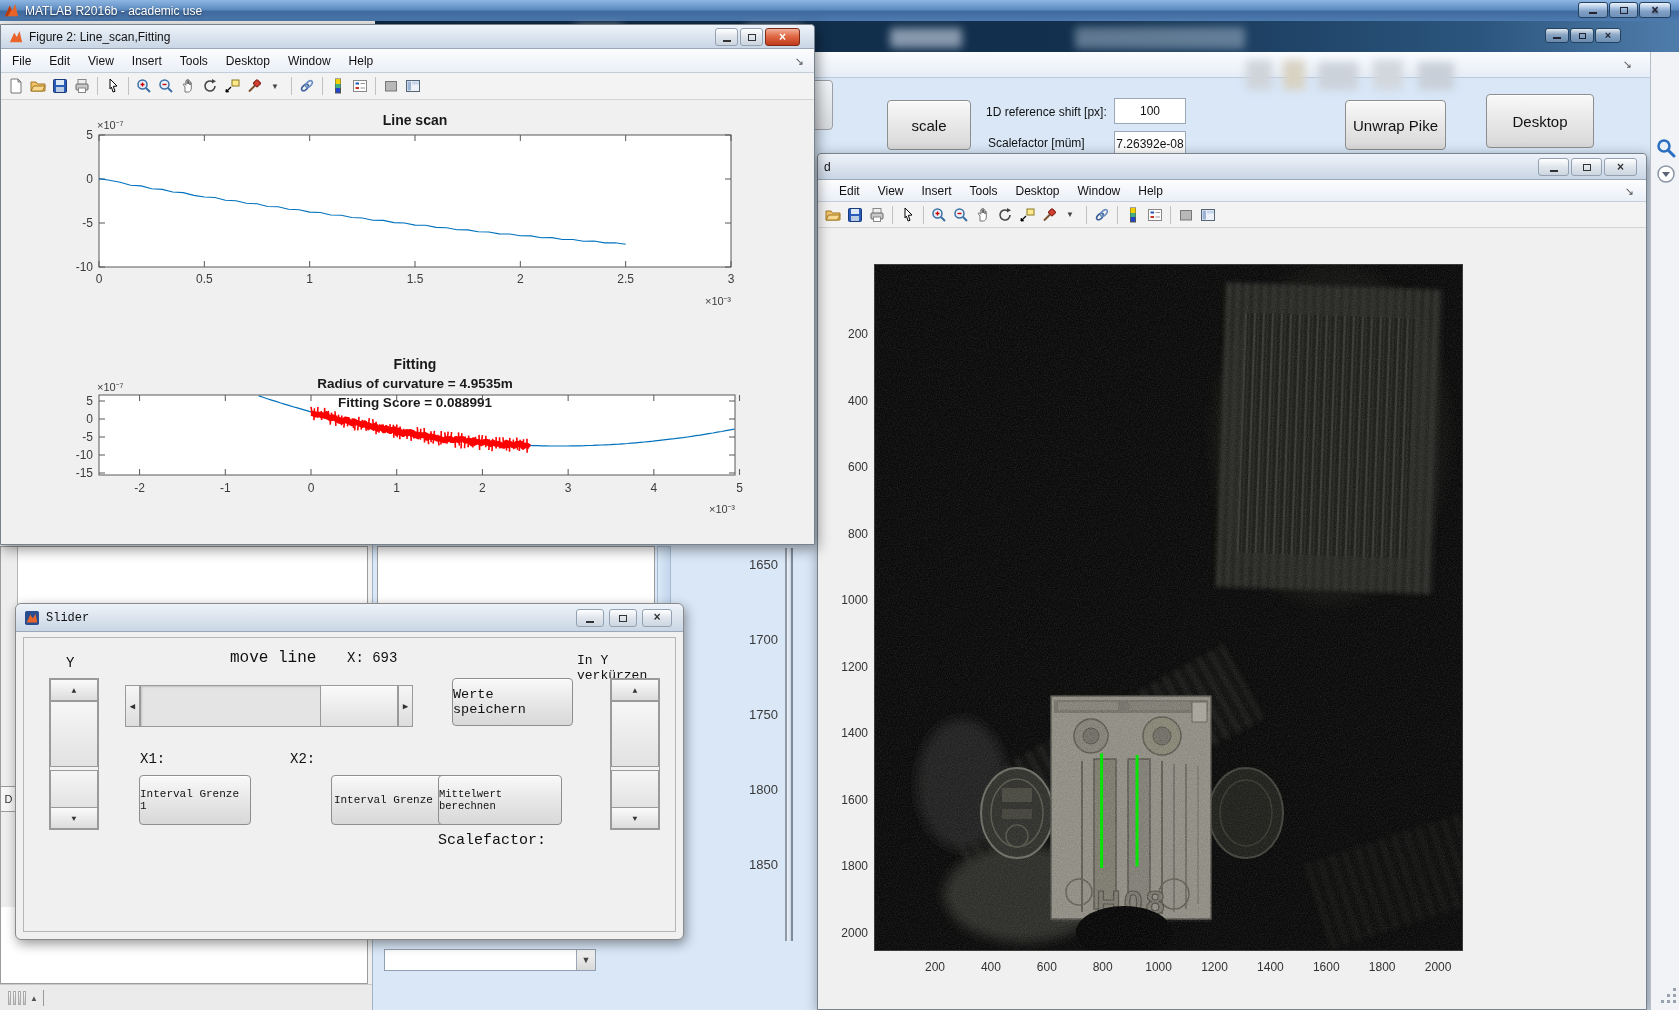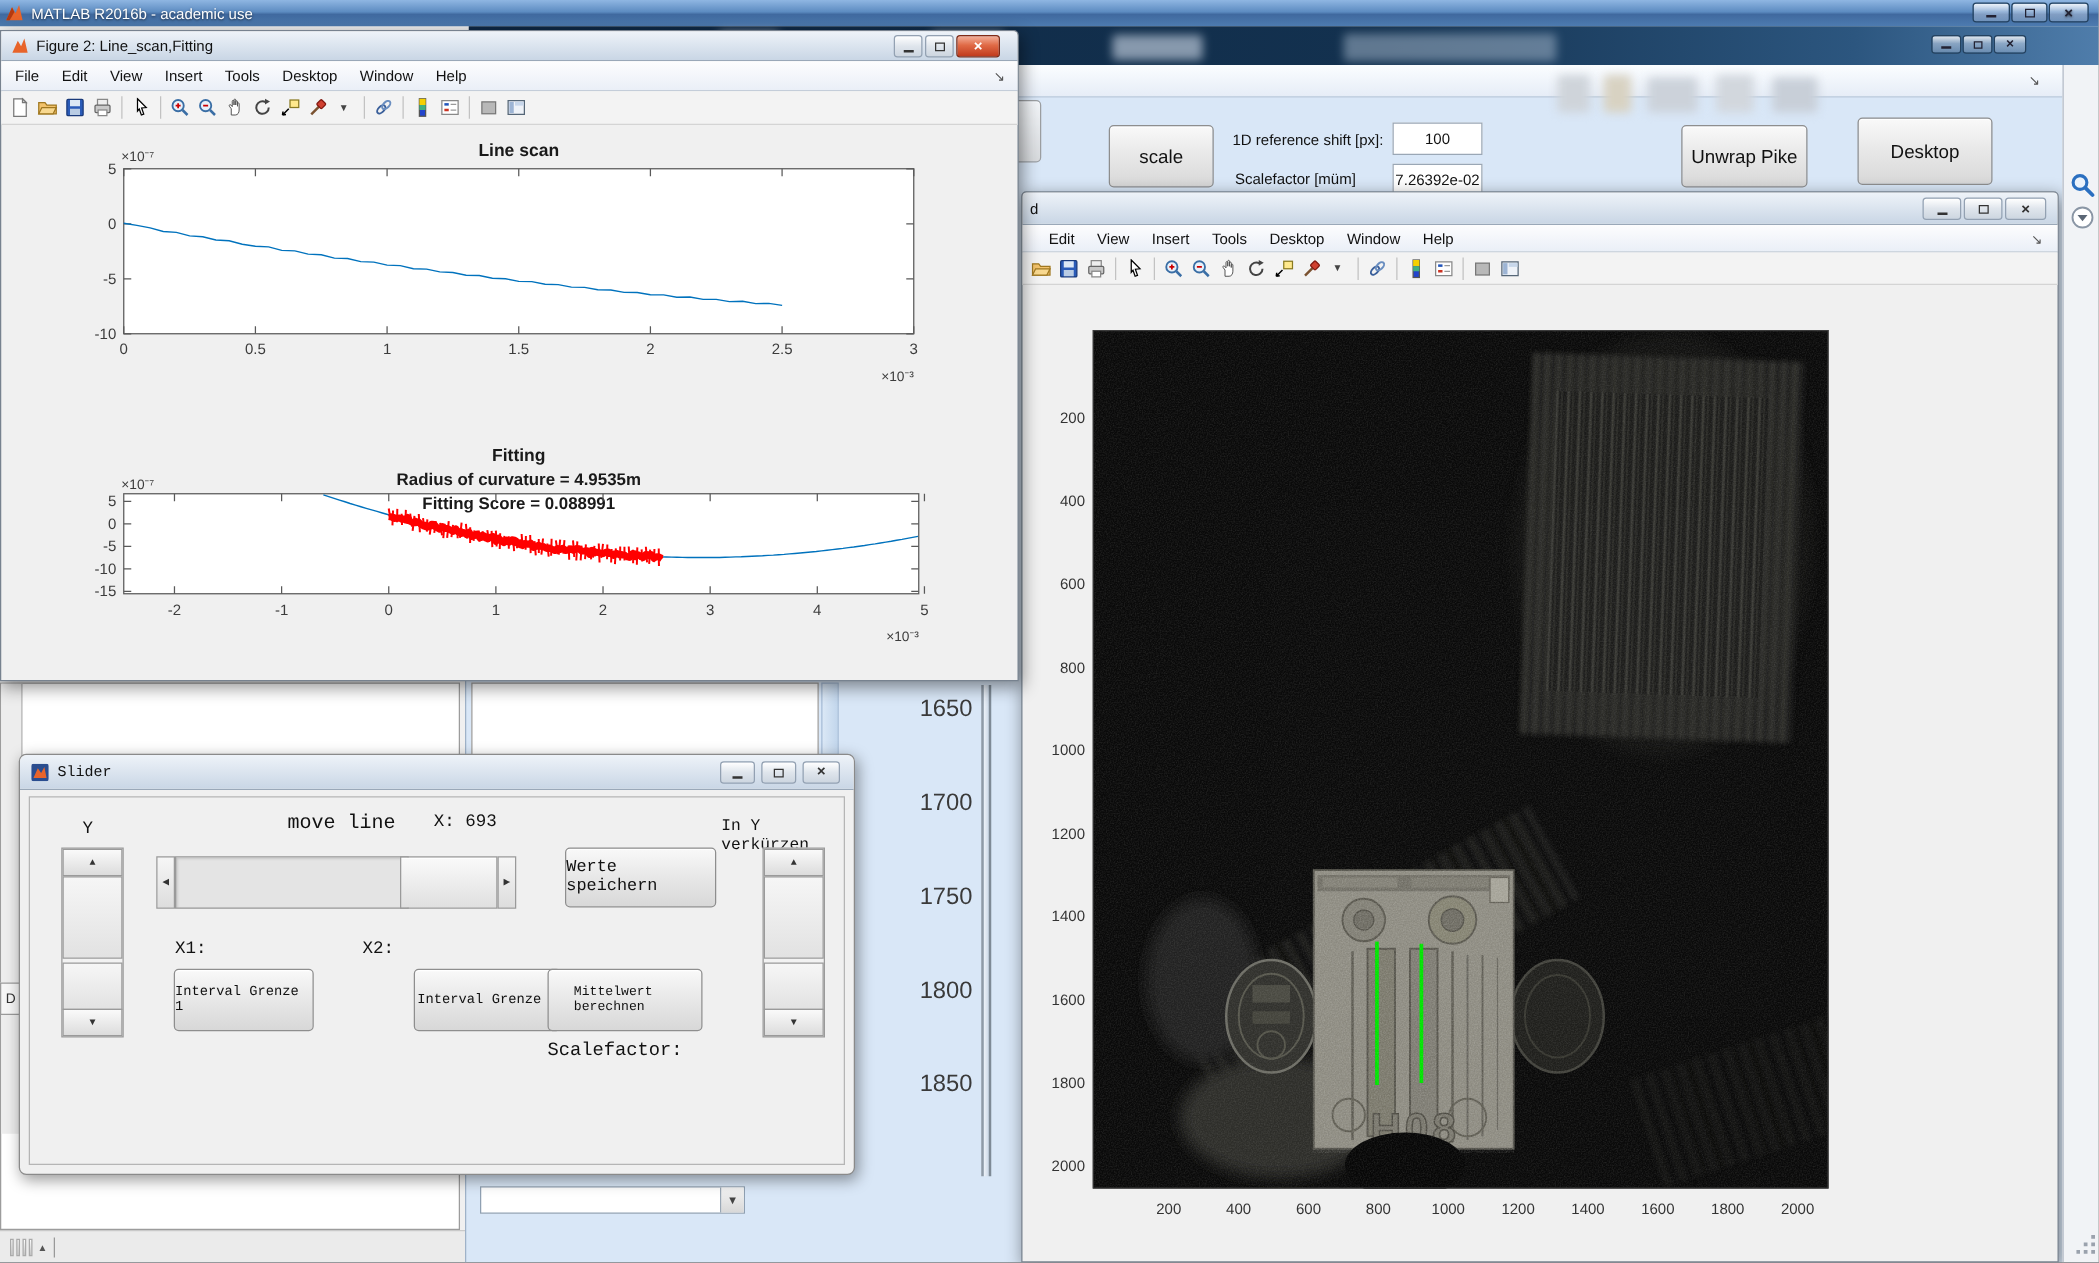--- a/index.html
+++ b/index.html
@@ -30,21 +30,21 @@
   .gui-window{left:372px;top:52px;width:1278px;height:958px;background:#d9e7f7;border-left:1px solid #9fb2c8;}
   .gui-menustrip{position:absolute;left:0;top:0;width:100%;height:26px;
     background:linear-gradient(180deg,#fbfdff,#e6edf7);border-bottom:1px solid #bccadb;}
   .dock-arrow{position:absolute;color:#555;font-size:11px;}
   .mbtn{position:absolute;background:linear-gradient(180deg,#f9f9f9,#e9e9e9 45%,#d8d8d8);
     border:1px solid #8e8e8e;border-radius:4px;display:flex;align-items:center;justify-content:center;
     color:#111;box-shadow:inset 0 1px 0 #fff;cursor:default;}
   .gui-label{position:absolute;color:#111;font-size:12px;}
   .gui-input{position:absolute;background:#fff;border:1px solid #9aa7b5;font-size:12px;
     display:flex;align-items:center;justify-content:center;color:#111;}
-  .axis-num{position:absolute;width:46px;text-align:right;font-size:19px;color:#3a3a3a;}
+  .axis-num{position:absolute;width:46px;text-align:right;font-size:13px;color:#3a3a3a;}
   .groove{position:absolute;border-left:2px solid #8f9aa6;border-right:2px solid #7e8a96;width:8px;
     background:linear-gradient(90deg,#eef3f9,#cdd9e7);}
   .gui-dropdown{position:absolute;background:#fff;border:1px solid #8fa0b2;display:flex;}
   .gui-dropdown .dd-btn{margin-left:auto;width:19px;background:linear-gradient(180deg,#f4f4f4,#d8d8d8);
     border-left:1px solid #9aa7b5;display:flex;align-items:center;justify-content:center;font-size:9px;color:#444;}
 
   
   .white-panel{background:#fff;border:1px solid #9c9c9c;}
   .gutter{background:#ededed;border-right:1px solid #b5b5b5;}
   .d-tab{background:#f6f6f6;border:1px solid #9a9a9a;font-size:11px;color:#333;
@@ -155,21 +155,21 @@
       <span>scale</span>
       </div>
 
     <span class="gui-label" style="left:613px;top:53px;">1D reference shift [px]:</span>
     <div class="gui-input" style="left:741px;top:46px;width:72px;height:26px;">
       <span>100</span>
       </div>
 
     <span class="gui-label" style="left:615px;top:84px;">Scalefactor [müm]</span>
     <div class="gui-input" style="left:741px;top:79px;width:72px;height:26px;">
-      <span>7.26392e-02</span>
+      <span>7.26392e-08</span>
       </div>
 
     <div class="mbtn" style="left:972px;top:48px;width:101px;height:50px;font-size:15px;">
       <span>Unwrap Pike</span>
       </div>
     <div class="mbtn" style="left:1113px;top:42px;width:108px;height:54px;font-size:15px;">
       <span>Desktop</span>
       </div>
 
     <div id="axis-numbers">
@@ -802,21 +802,21 @@
 
       <span class="slider-label" style="left:116px;top:113px;font-size:14px;">X1:</span>
       <span class="slider-label" style="left:266px;top:113px;font-size:14px;">X2:</span>
 
       <div class="mbtn" style="left:115px;top:137px;width:112px;height:50px;font-size:11px;">
         <span>Interval Grenze 1</span>
         </div>
       <div class="mbtn" style="left:265px;top:137px;width:118px;height:50px;font-size:11px;margin-left:42px;">
         <span>Interval Grenze 2</span>
         </div>
-      <div class="mbtn" style="left:414px;top:137px;width:124px;height:50px;font-size:10.5px;padding-left:20px;">
+      <div class="mbtn" style="left:414px;top:137px;width:124px;height:50px;font-size:10.5px;">
         <span>Mittelwert berechnen</span>
         </div>
 
       <span class="slider-label" style="left:414px;top:194px;font-size:15px;">Scalefactor:</span>
 
     </div>
   </div>
 
   <div class="abs right-strip">
     <svg class="abs" style="left:5px;top:86px;" width="20" height="20" viewBox="0 0 20 20">

